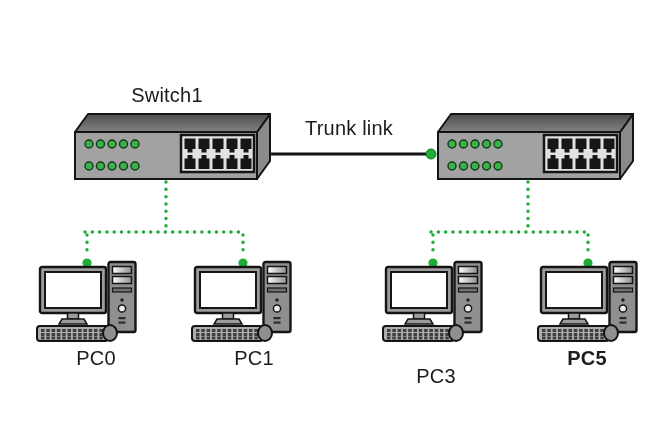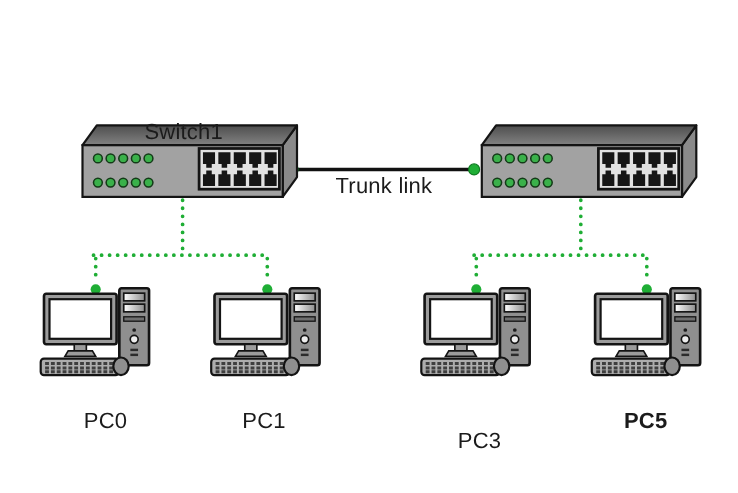--- a/index.html
+++ b/index.html
@@ -13,21 +13,20 @@
   }
   .diagram-svg { position: absolute; left: 0; top: 0; }
   .lbl {
     position: absolute;
     transform: translateX(-50%);
     font-size: 20px;
     line-height: 1.1;
     color: var(--ink, #1b1b1b);
     white-space: nowrap;
     letter-spacing: 0.2px;
-    margin-top: 25px;
   }
 </style>
 </head>
 <body>
 
 <div class="canvas">
 
   <svg class="diagram-svg" width="671" height="448" viewBox="0 0 671 448">
     <defs>
       <linearGradient id="slotGrad" x1="0" y1="0" x2="1" y2="0">
@@ -101,18 +100,18 @@
     <use href="#sw" transform="translate(75,114)"></use>
     <use href="#sw" transform="translate(438,114)"></use>
 
     <use href="#pc" transform="translate(37,262)"></use>
     <use href="#pc" transform="translate(192,262)"></use>
     <use href="#pc" transform="translate(383,262)"></use>
     <use href="#pc" transform="translate(538,262)"></use>
   </svg>
 
   <div class="lbl" style="left:167px; top:84px;">Switch1</div>
-  <div class="lbl" style="left:349px; top:133px;">Trunk link</div>
+  <div class="lbl" style="left:349px; top:117px;">Trunk link</div>
   <div class="lbl" style="left:96px;  top:347px;">PC0</div>
-  <div class="lbl" style="left:240px; top:347px;">PC1</div>
+  <div class="lbl" style="left:254px; top:347px;">PC1</div>
   <div class="lbl" style="left:436px; top:365px;">PC3</div>
   <div class="lbl" style="left:587px; top:347px;font-weight:bold;">PC5</div>
 </div>
 
 </body></html>

